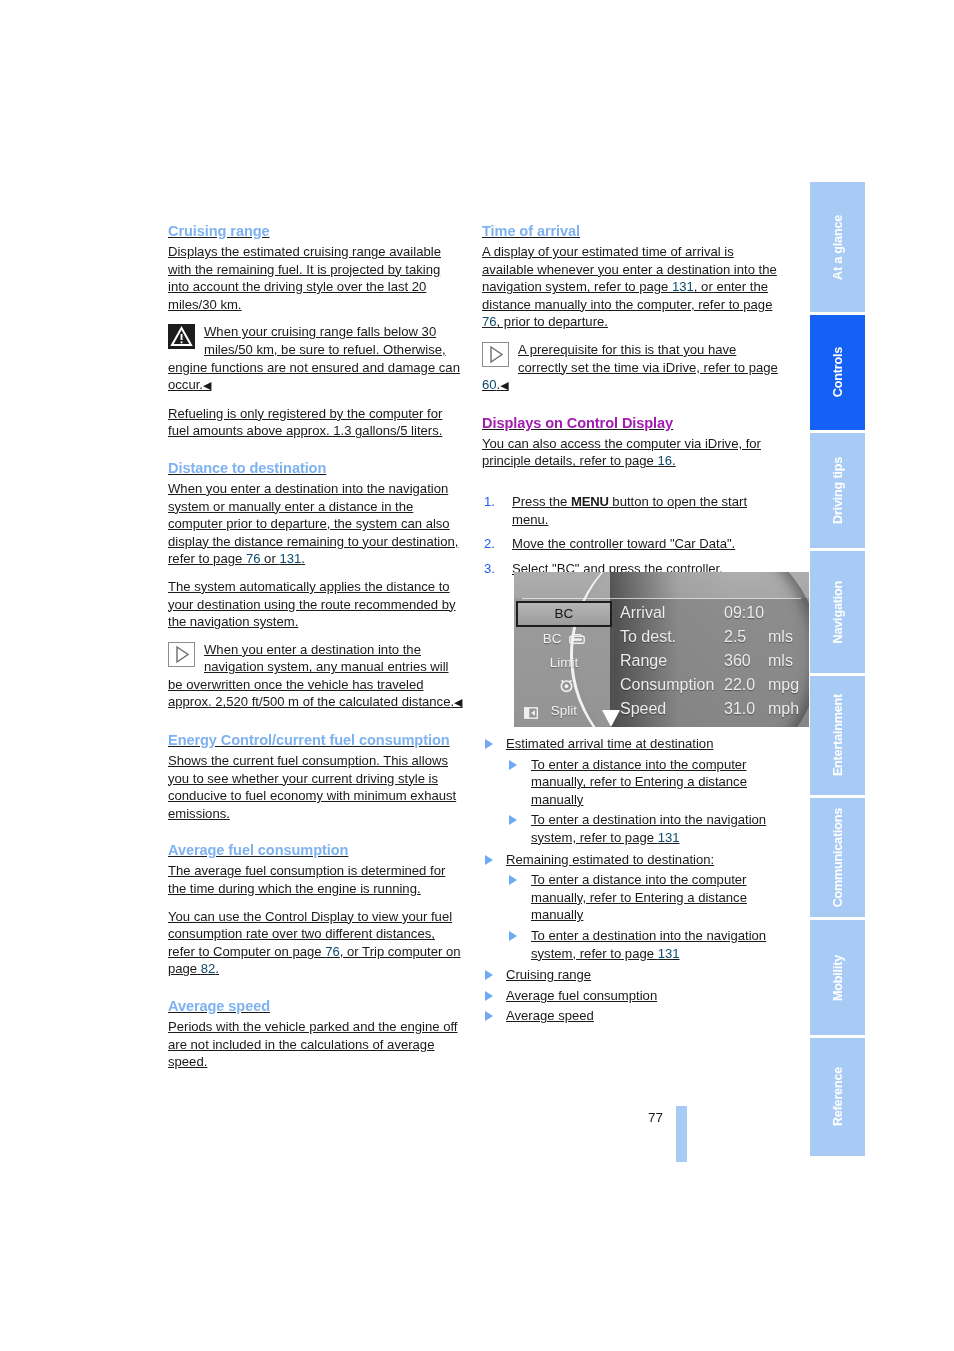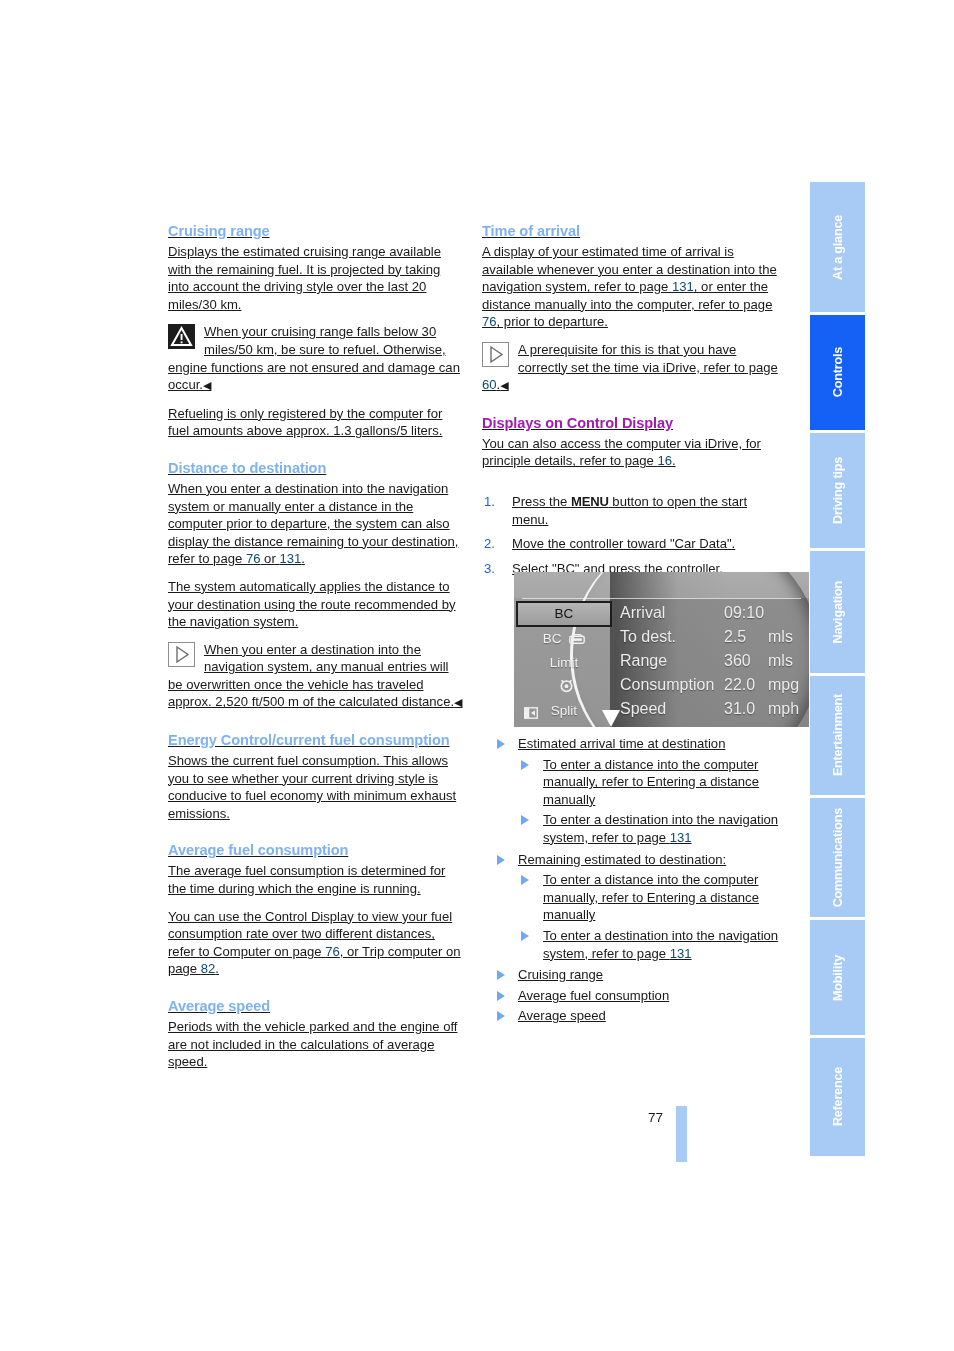--- a/index.html
+++ b/index.html
@@ -430,21 +430,21 @@
           <span class="val">31.0</span>
           <span class="unit">mph</span>
         </div>
       </div>
 
       <div class="cd-pointer"></div>
     </div>
     <div class="cd-caption">VS1ILI-HAY</div>
   </div>
 
-  <div class="col" style="left:494px; top:735px;">
+  <div class="col" style="left:482px; top:735px;">
     <ul class="tri">
       <li>
         <span class="bullet"></span>
         <span>Estimated arrival time at destination</span>
         <ul class="tri">
           <li>
             <span class="bullet"></span>
             <span>To enter a distance into the computer manually, refer to Entering a distance manually</span>
           </li>
           <li>

